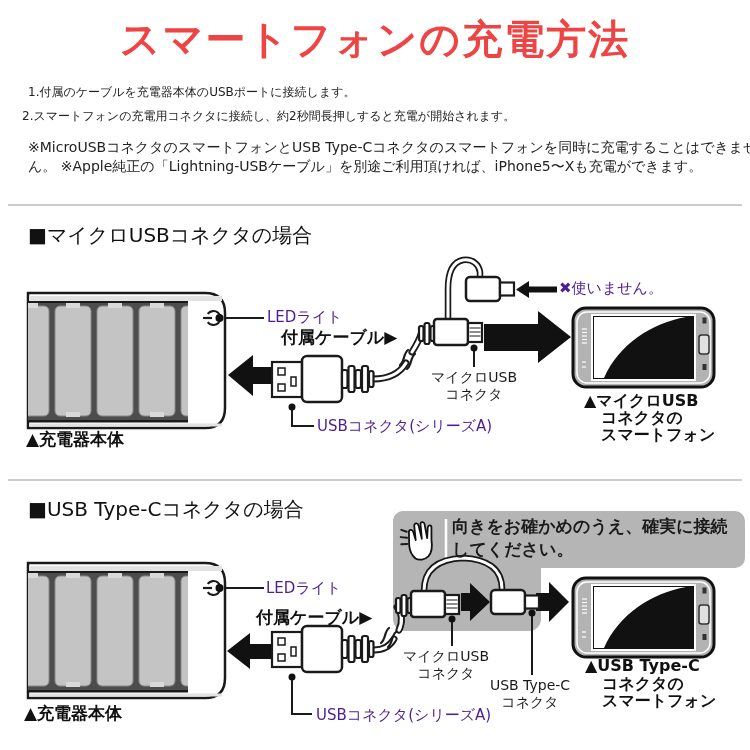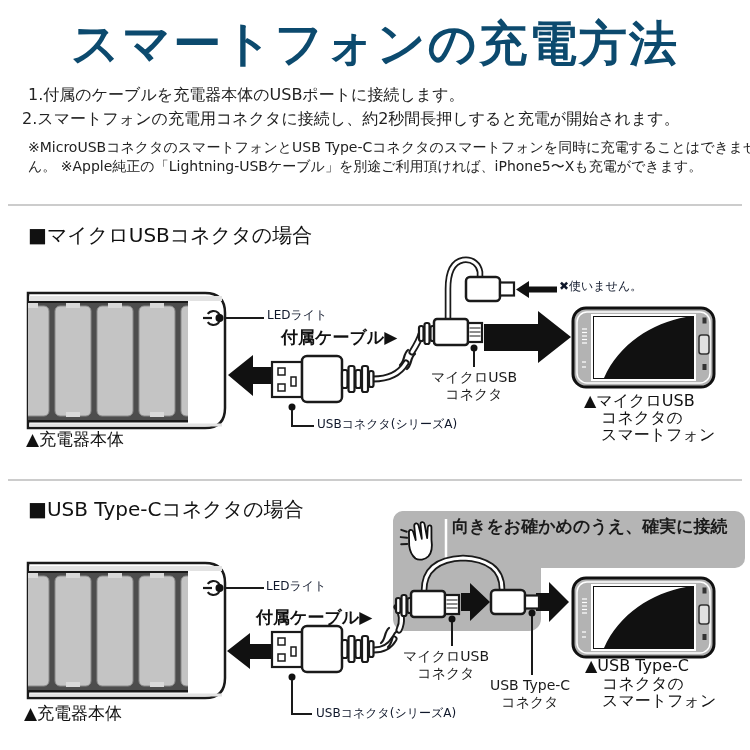--- a/index.html
+++ b/index.html
@@ -1,27 +1,27 @@
 <!DOCTYPE html>
 <html><head>
 <meta charset="utf-8">
 <style>
   html,body{margin:0;padding:0;background:#fff;}
   .canvas{position:relative;width:750px;height:750px;background:#ffffff;overflow:hidden;
           font-family:"DejaVu Sans","Liberation Sans",sans-serif;color:#1a1a1a;}
   .abs{position:absolute;white-space:nowrap;line-height:1.15;}
-  .title{left:0;right:0;top:16px;text-align:center;font-size:48px;font-weight:bold;
-         letter-spacing:2px;color:#0c4a6e;}
-  .step{font-size:16px;color:#222;text-align:center;}
+  .title{left:0;right:0;top:16px;text-align:center;font-size:40px;font-weight:bold;
+         letter-spacing:2px;color:#ef4444;}
+  .step{font-size:12px;color:#222;text-align:center;}
   .note{font-size:14px;color:#222;}
   .divider{position:absolute;left:8px;width:734px;height:2px;background:#cccccc;}
   .sec-head{font-size:20px;font-weight:normal;color:#111;}
-  .lab{font-size:12px;color:#0f172a;}
+  .lab{font-size:15px;color:#4c1d95;}
   .lab-b{font-size:17px;font-weight:bold;color:#111;text-align:center;}
-  .cap{font-size:16px;font-weight:normal;color:#111;}
+  .cap{font-size:16px;font-weight:bold;color:#111;}
   .lbl2{position:absolute;width:110px;text-align:center;font-size:14px;color:#1a1a1a;}
   .lbl2 div{line-height:16.5px;}
   .callout-t{font-size:17px;font-weight:bold;color:#1a1a1a;}
   svg.art{position:absolute;left:0;top:0;}
   .o2{fill:#fff;stroke:#1a1a1a;stroke-width:2.2;}
   .o25{fill:#fff;stroke:#1a1a1a;stroke-width:2.5;}
   .thin{fill:#fff;stroke:#1a1a1a;stroke-width:1.5;}
   .blk{fill:#111;stroke:none;}
   .lead{fill:none;stroke:#1a1a1a;stroke-width:2;}
   .cable-b{fill:none;stroke:#1a1a1a;stroke-width:7;stroke-linecap:round;}
@@ -213,20 +213,21 @@
   </div>
   <div class="abs lab" style="left:317px;top:418px">USBコネクタ(シリーズA)</div>
   <div class="abs lab" style="left:559px;top:280px">✖使いません。</div>
   <div class="abs cap" style="left:26px;top:430px;font-size:17px">▲充電器本体</div>
   <div class="abs cap" style="left:584px;top:392px">▲マイクロUSB</div>
   <div class="abs cap" style="left:601px;top:409px">コネクタの</div>
   <div class="abs cap" style="left:601px;top:426px">スマートフォン</div>
 
   <div class="abs sec-head" style="left:28px;top:498px">■USB Type-Cコネクタの場合</div>
   <div class="abs callout-t" style="left:452px;top:517px">向きをお確かめのうえ、確実に接続</div>
+  <div class="abs callout-t" style="left:452px;top:540px">してください。</div>
   <div class="abs lab" style="left:266px;top:580px">LEDライト</div>
   <div class="abs lab-b" style="left:256px;top:608px">付属ケーブル▶</div>
   <div class="lbl2" style="left:391px;top:648px">
     <div>マイクロUSB</div>
     <div>コネクタ</div>
   </div>
   <div class="lbl2" style="left:475px;top:677px">
     <div>USB Type-C</div>
     <div>コネクタ</div>
   </div>

